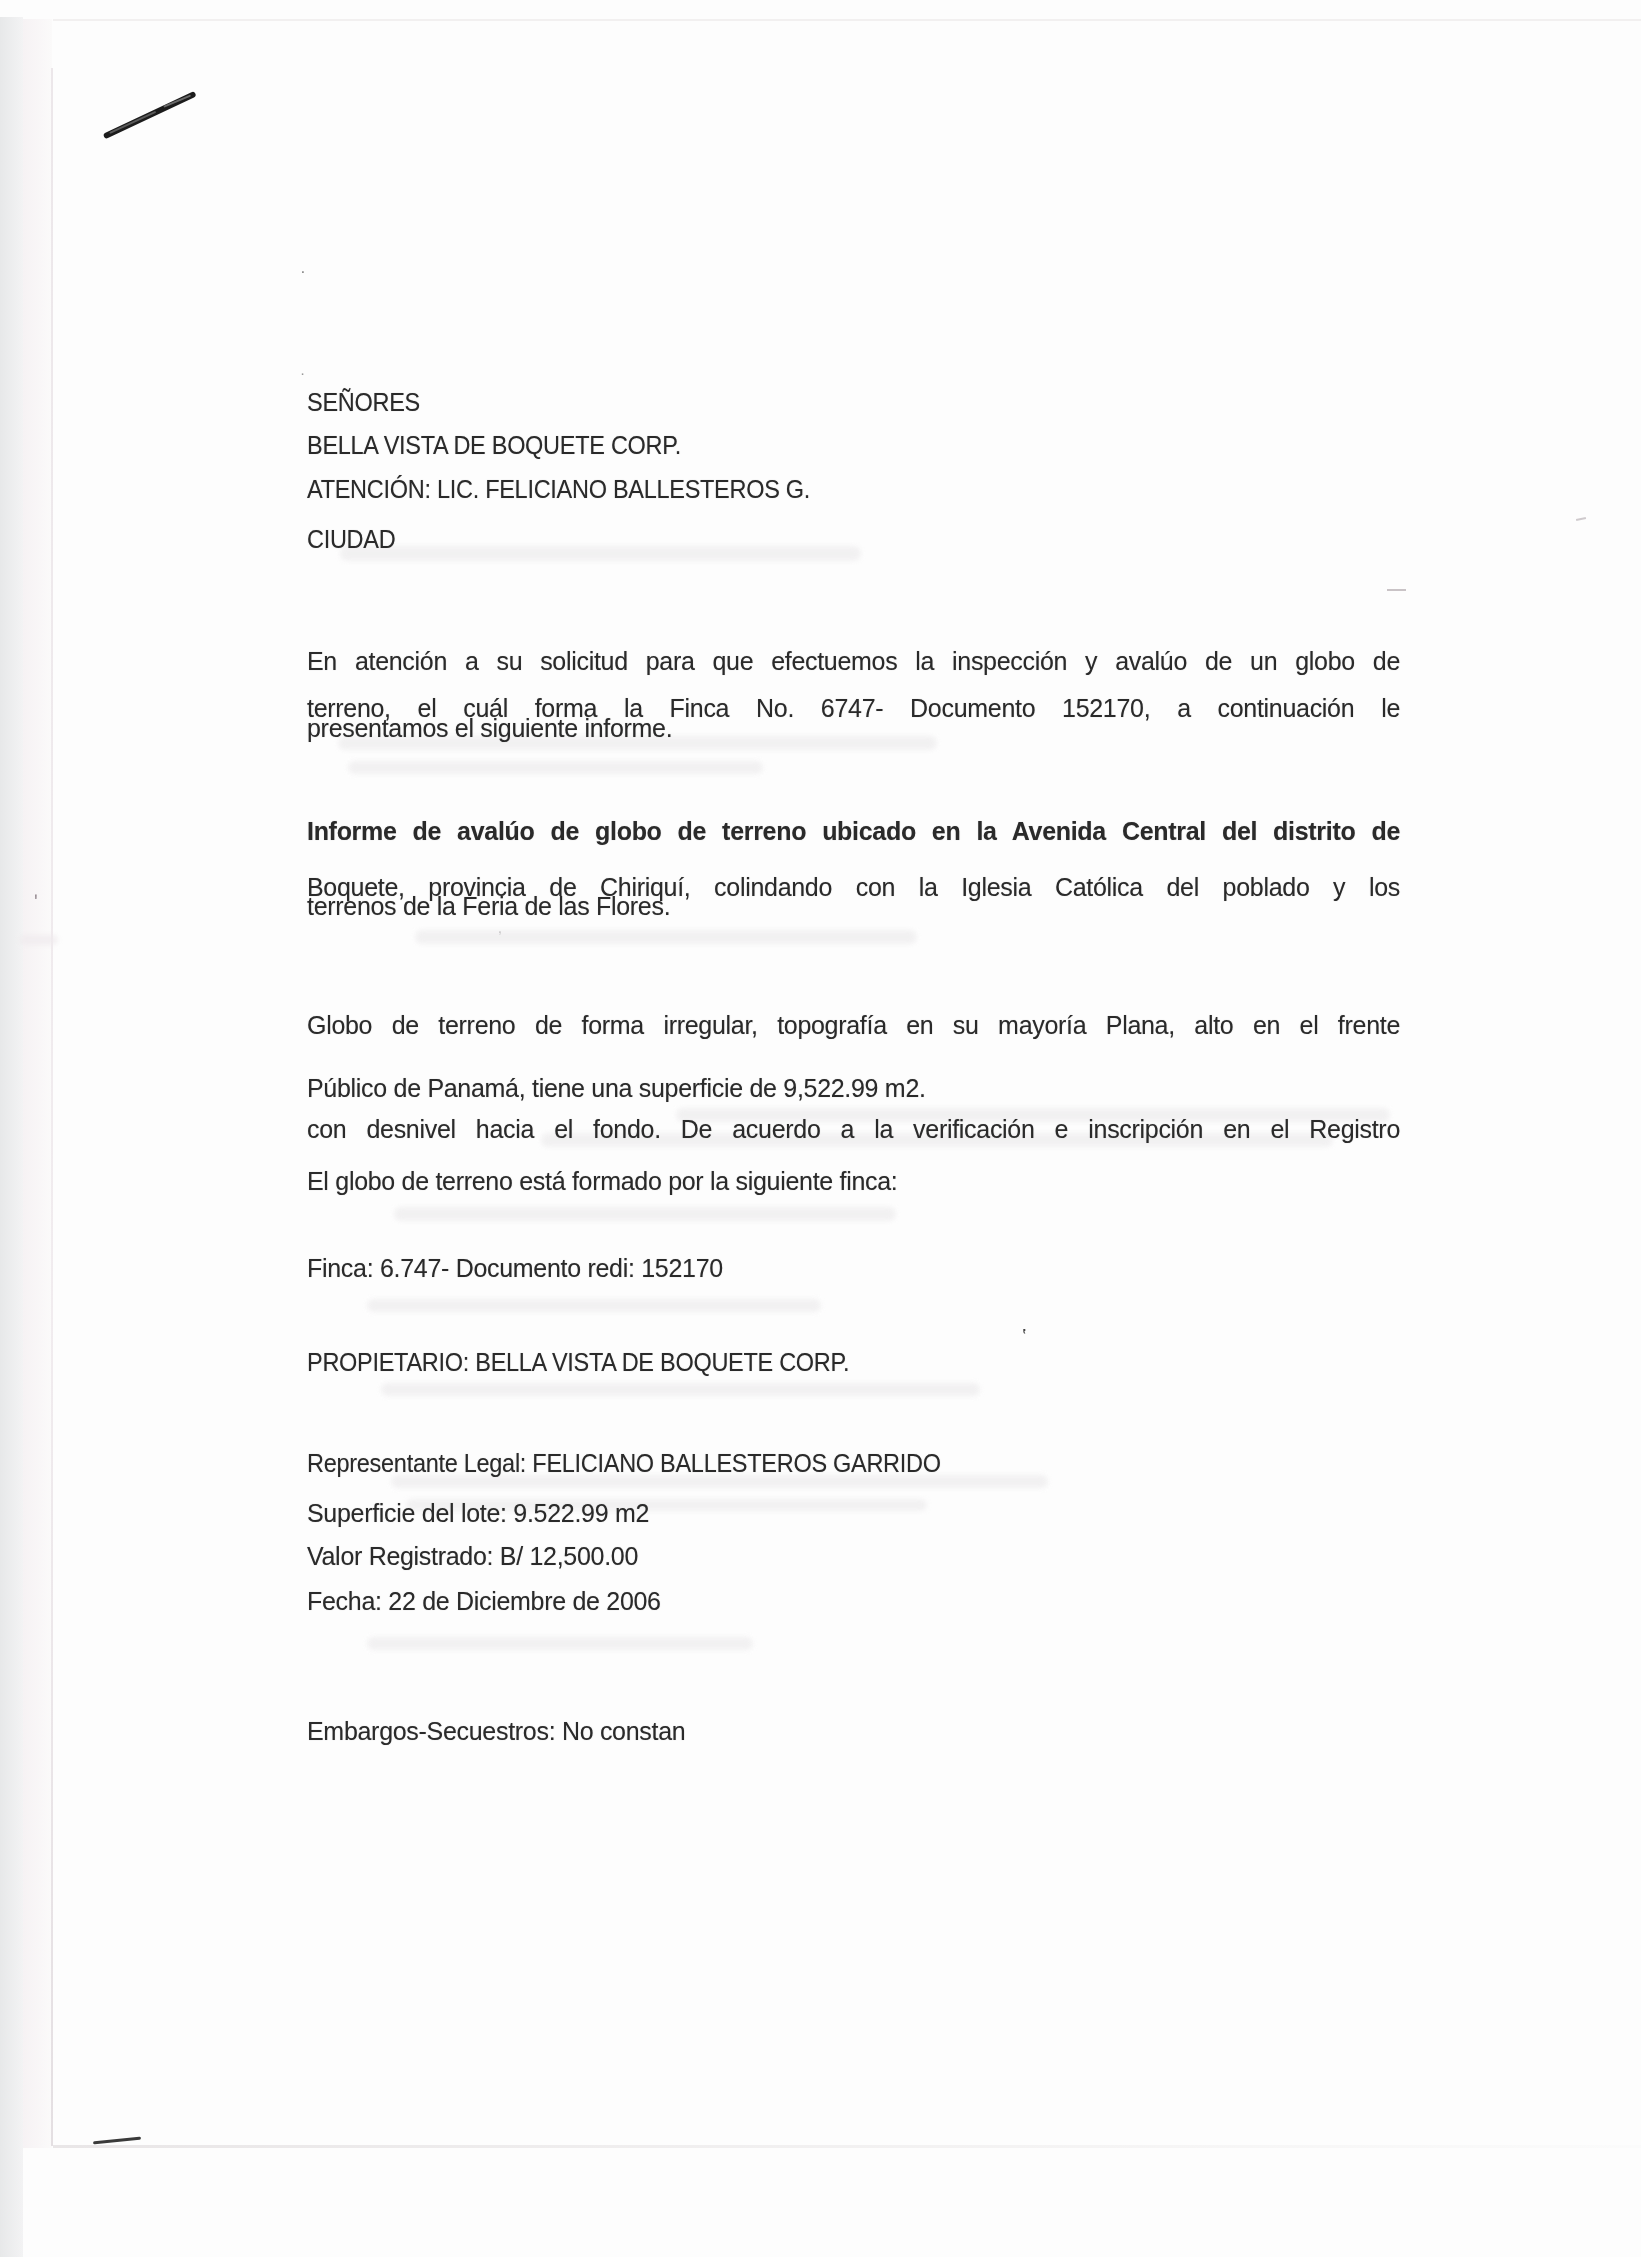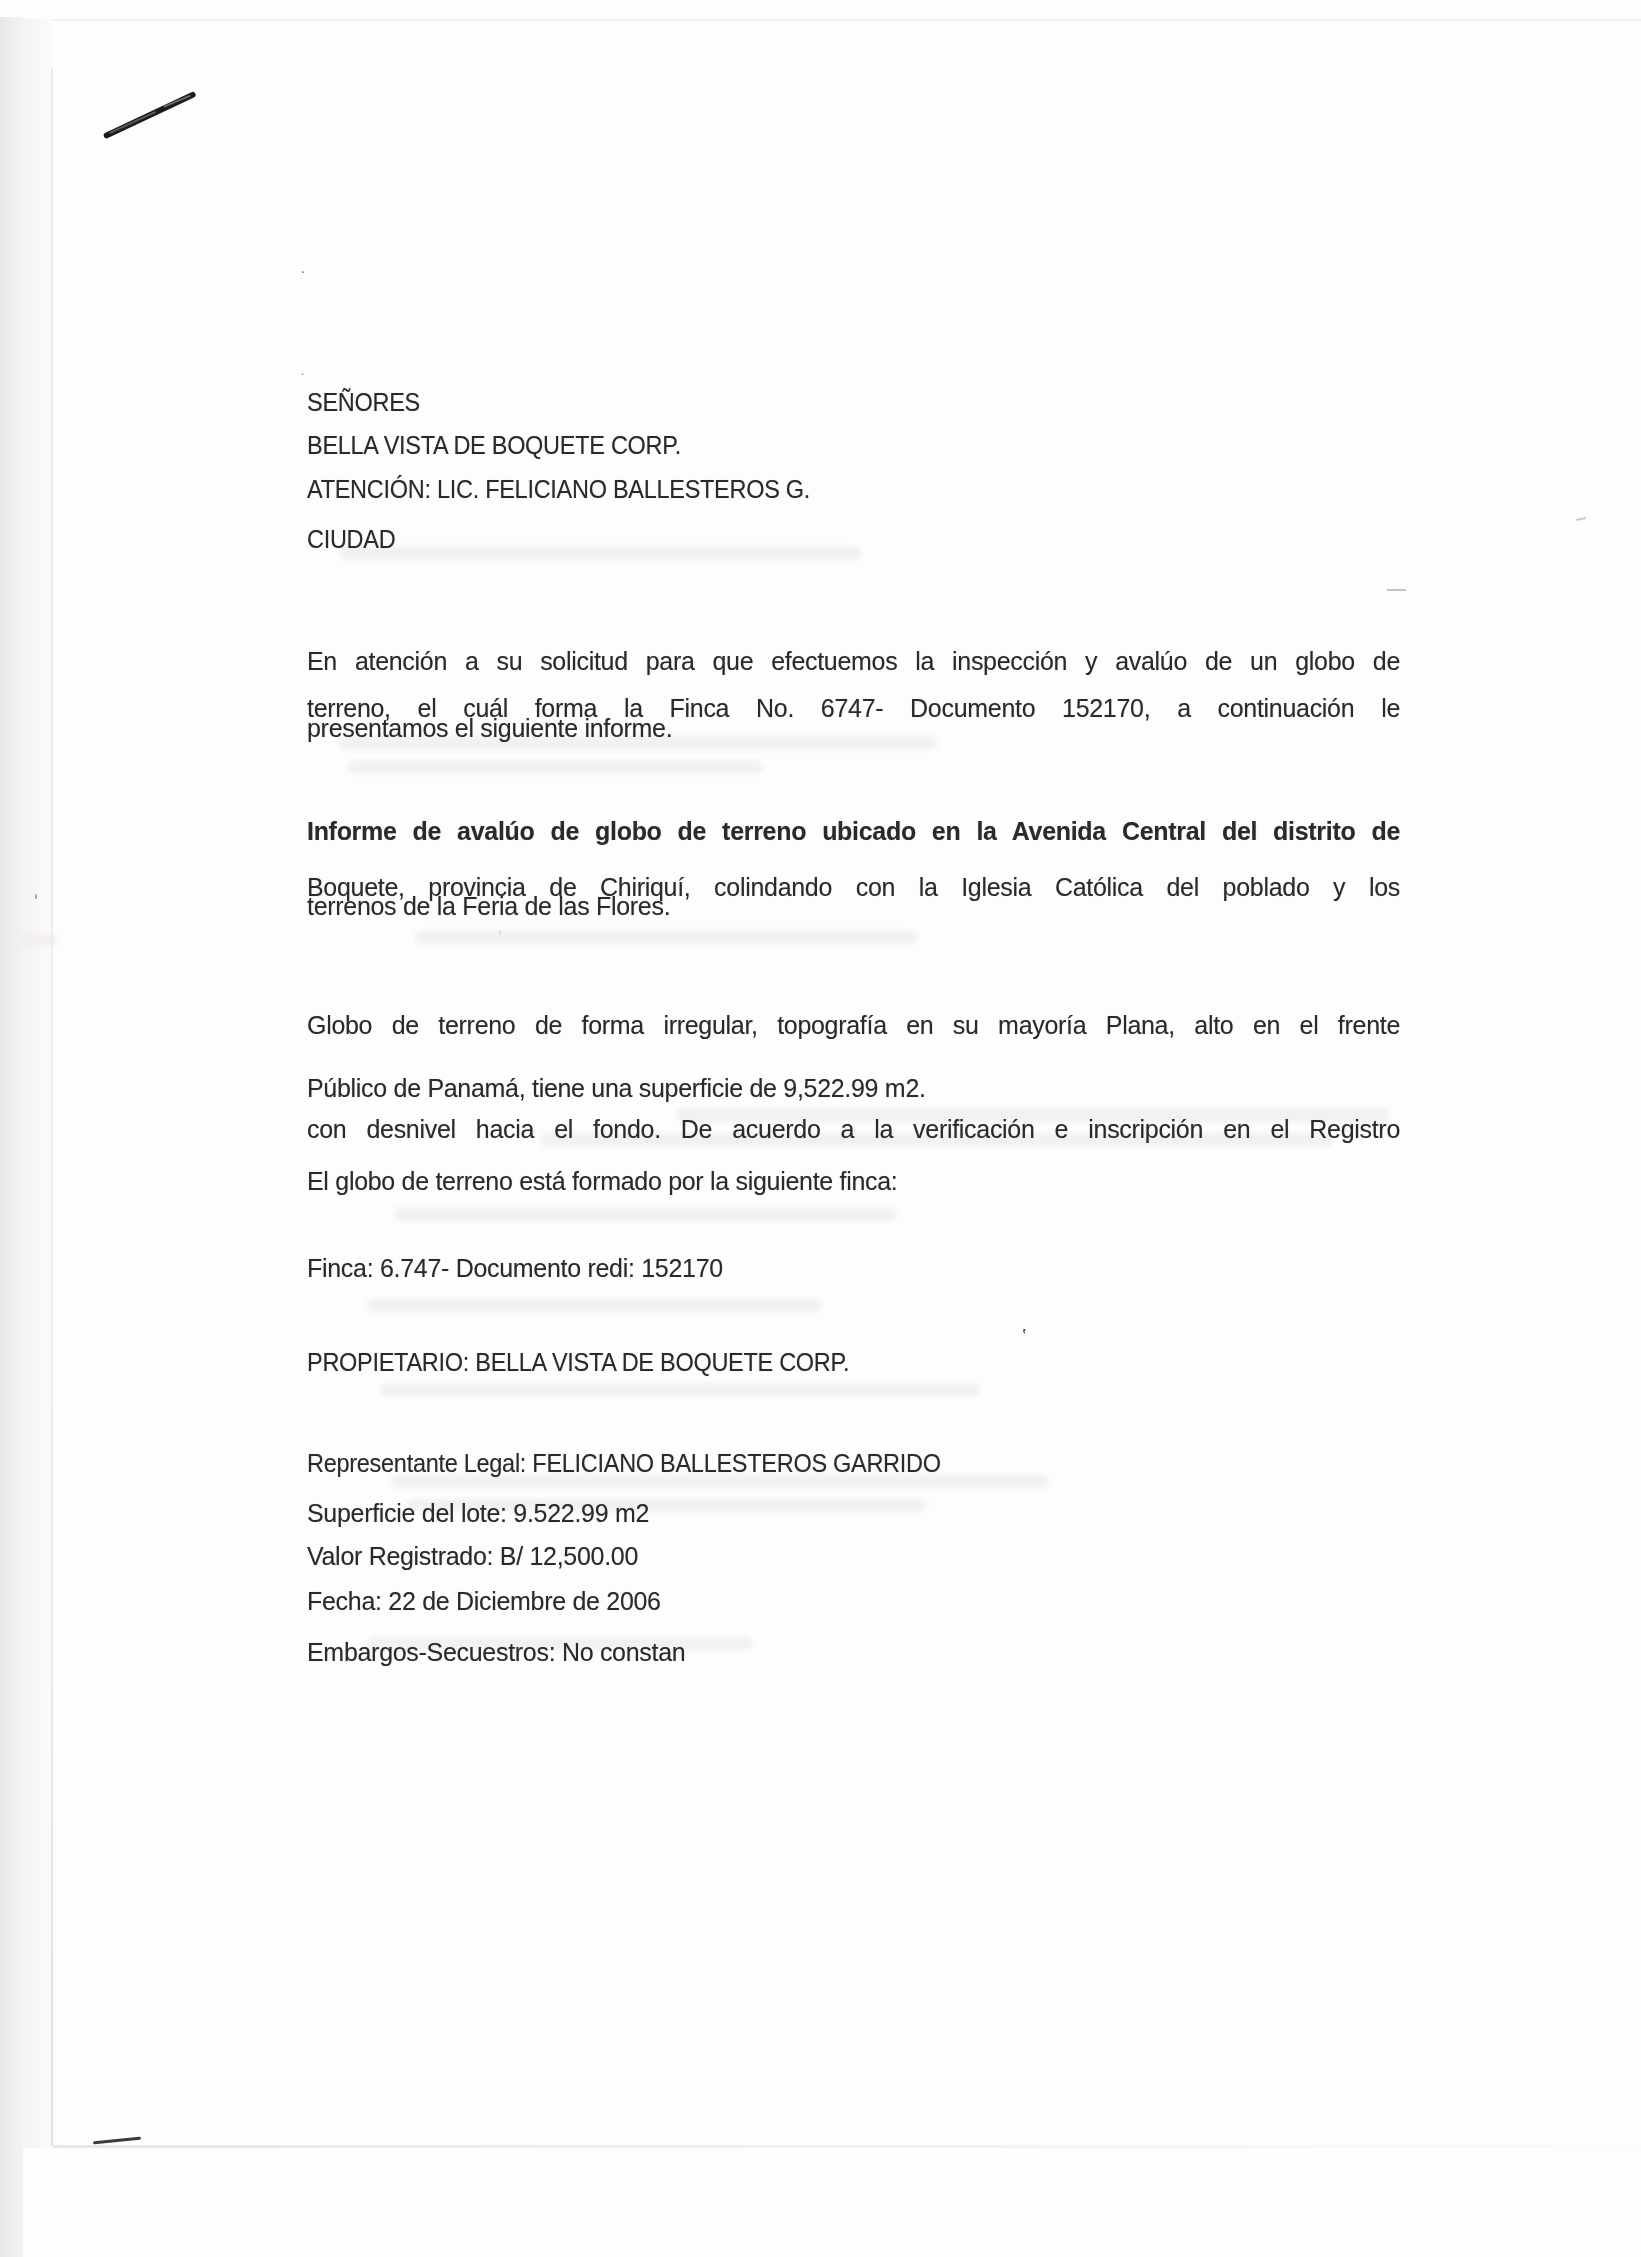--- a/index.html
+++ b/index.html
@@ -116,16 +116,16 @@
   <div class="ln" style="top:1163px;">El globo de terreno está formado por la siguiente finca:</div>
 
   <div class="ln" style="top:1250px;">Finca: 6.747- Documento redi: 152170</div>
 
   <div class="ln cx" style="top:1344px;">PROPIETARIO: BELLA VISTA DE BOQUETE CORP.</div>
   <div class="ln cx" style="top:1445px;">Representante Legal: FELICIANO BALLESTEROS GARRIDO</div>
   <div class="ln" style="top:1495px;">Superficie del lote: 9.522.99 m2</div>
   <div class="ln" style="top:1538px;">Valor Registrado: B/ 12,500.00</div>
   <div class="ln" style="top:1583px;">Fecha: 22 de Diciembre de 2006</div>
 
-  <div class="ln" style="top:1634px;">Embargos-Secuestros: No constan</div>
+  <div class="ln" style="top:1713px;">Embargos-Secuestros: No constan</div>
 
 </div>
 
 
 </body></html>

